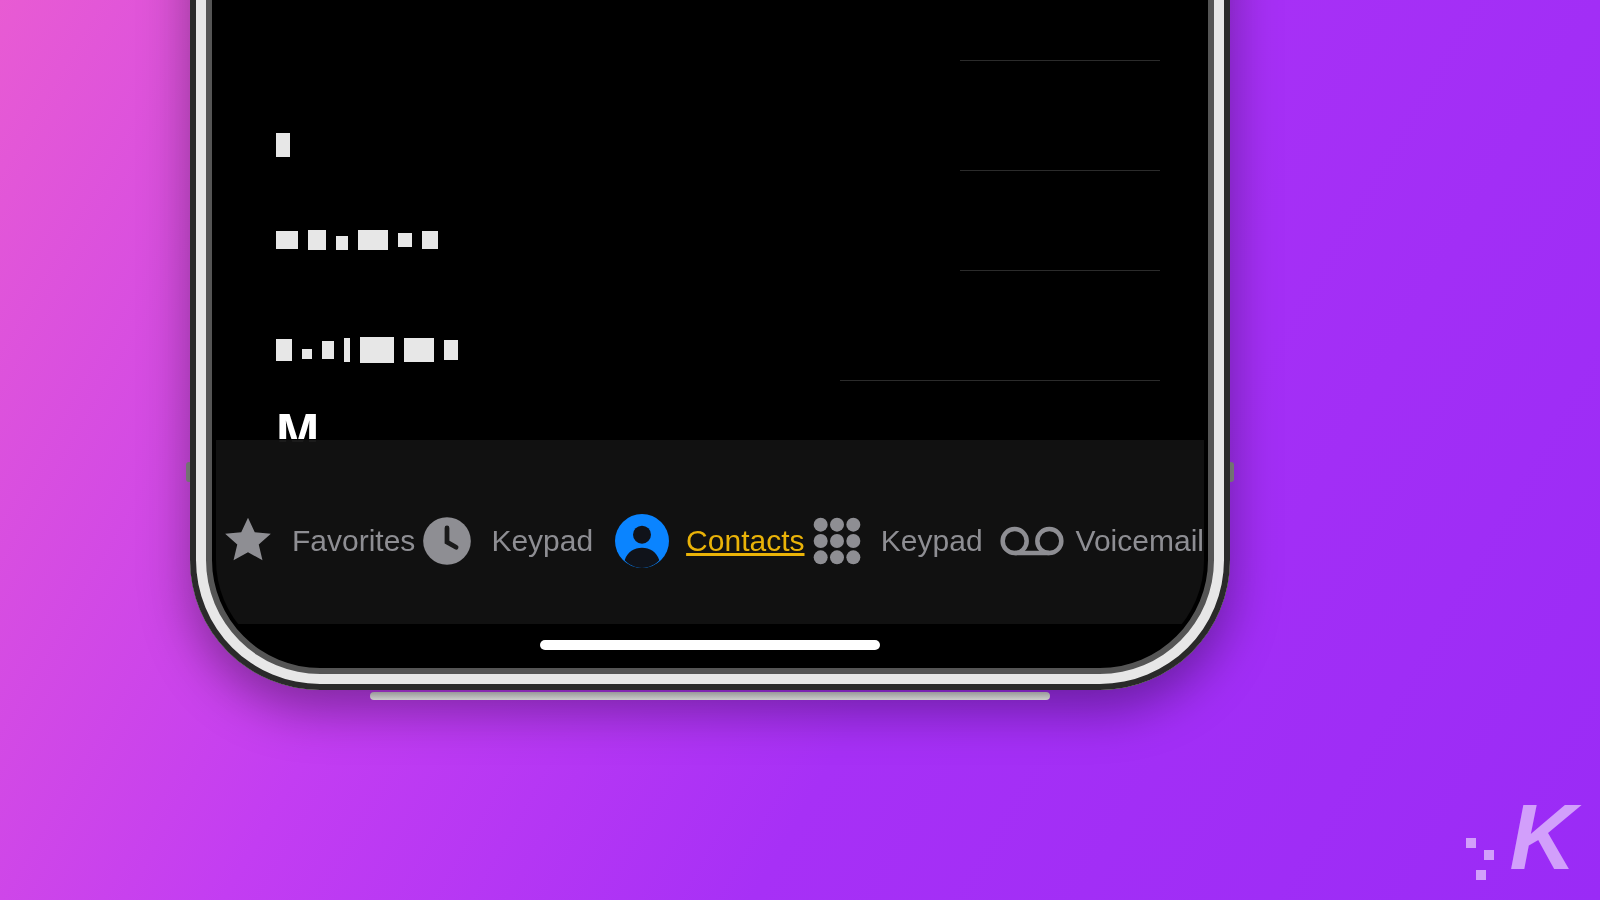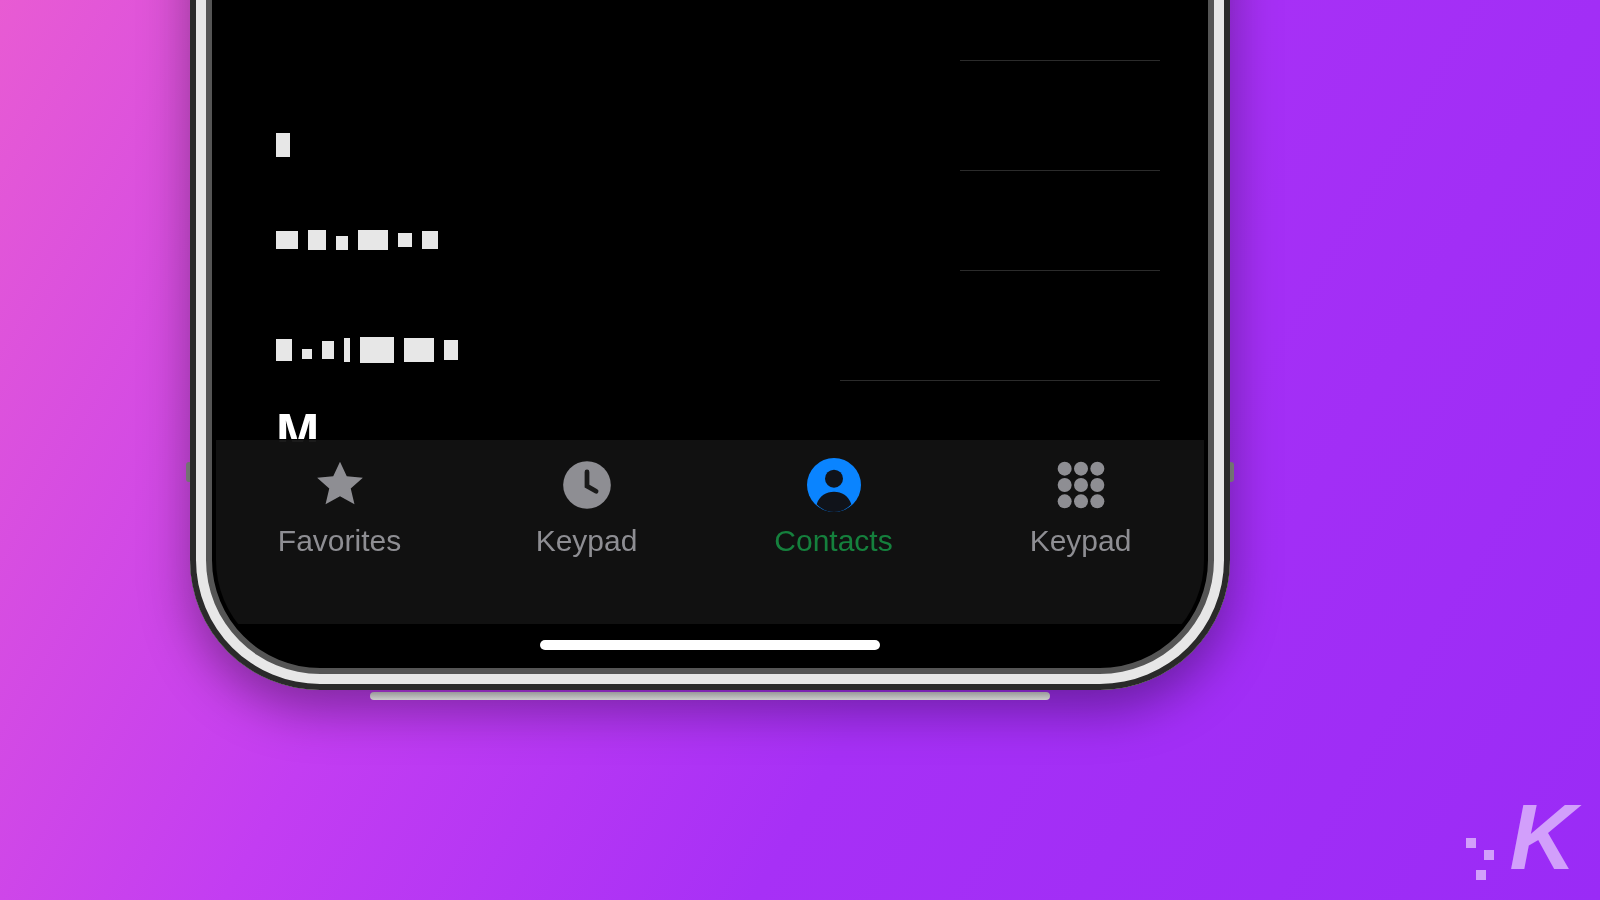--- a/index.html
+++ b/index.html
@@ -75,24 +75,24 @@
   }
 
   
   .tabbar {
     position: absolute; left: 0; right: 0; bottom: 40px; height: 185px;
     background: rgba(18,18,18,0.96);
     border-top: 1px solid #000;
     display:flex;
   }
   .tab {
-    flex:1; display:flex; flex-direction:column; align-items:center; justify-content:flex-start;
+    flex:1; display:flex; flex-direction:row; align-items:center; justify-content:flex-start;
     padding-top:18px; gap:12px; color:#8e8e93;
   }
-  .tab.active { color:#15803d; }
+  .tab.active { color:#eab308;text-decoration:underline; }
   .tab .label { font-size:30px; font-weight:400; }
   .tab .icon { width:64px; height:54px; display:flex; align-items:center; justify-content:center; }
   .tab .icon svg { display:block; }
 
   .home-indicator {
     position:absolute; left:50%; transform:translateX(-50%); bottom:14px;
     width:340px; height:10px; border-radius:6px; background:#fff;
   }
 
   
@@ -199,20 +199,30 @@
                 <circle cx="12" cy="12" r="3"></circle>
                 <circle cx="19" cy="12" r="3"></circle>
               <circle cx="5" cy="19" r="3"></circle>
                 <circle cx="12" cy="19" r="3"></circle>
                 <circle cx="19" cy="19" r="3"></circle>
             </svg>
           </div>
           <div class="label">Keypad</div>
         </div>
 
+        <div class="tab">
+          <div class="icon">
+            <svg width="88" height="44" viewBox="0 0 48 24" fill="none" stroke="#8e8e93" stroke-width="3.4">
+              <circle cx="11" cy="12" r="9"></circle>
+                <circle cx="37" cy="12" r="9"></circle>
+                <line x1="11" y1="21" x2="37" y2="21"></line>
+            </svg>
+          </div>
+          <div class="label">Voicemail</div>
+        </div>
 
       </div>
 
       <div class="home-indicator"></div>
 
     </div>
   </div>
 
   <div class="watermark">
     <span class="dots">

